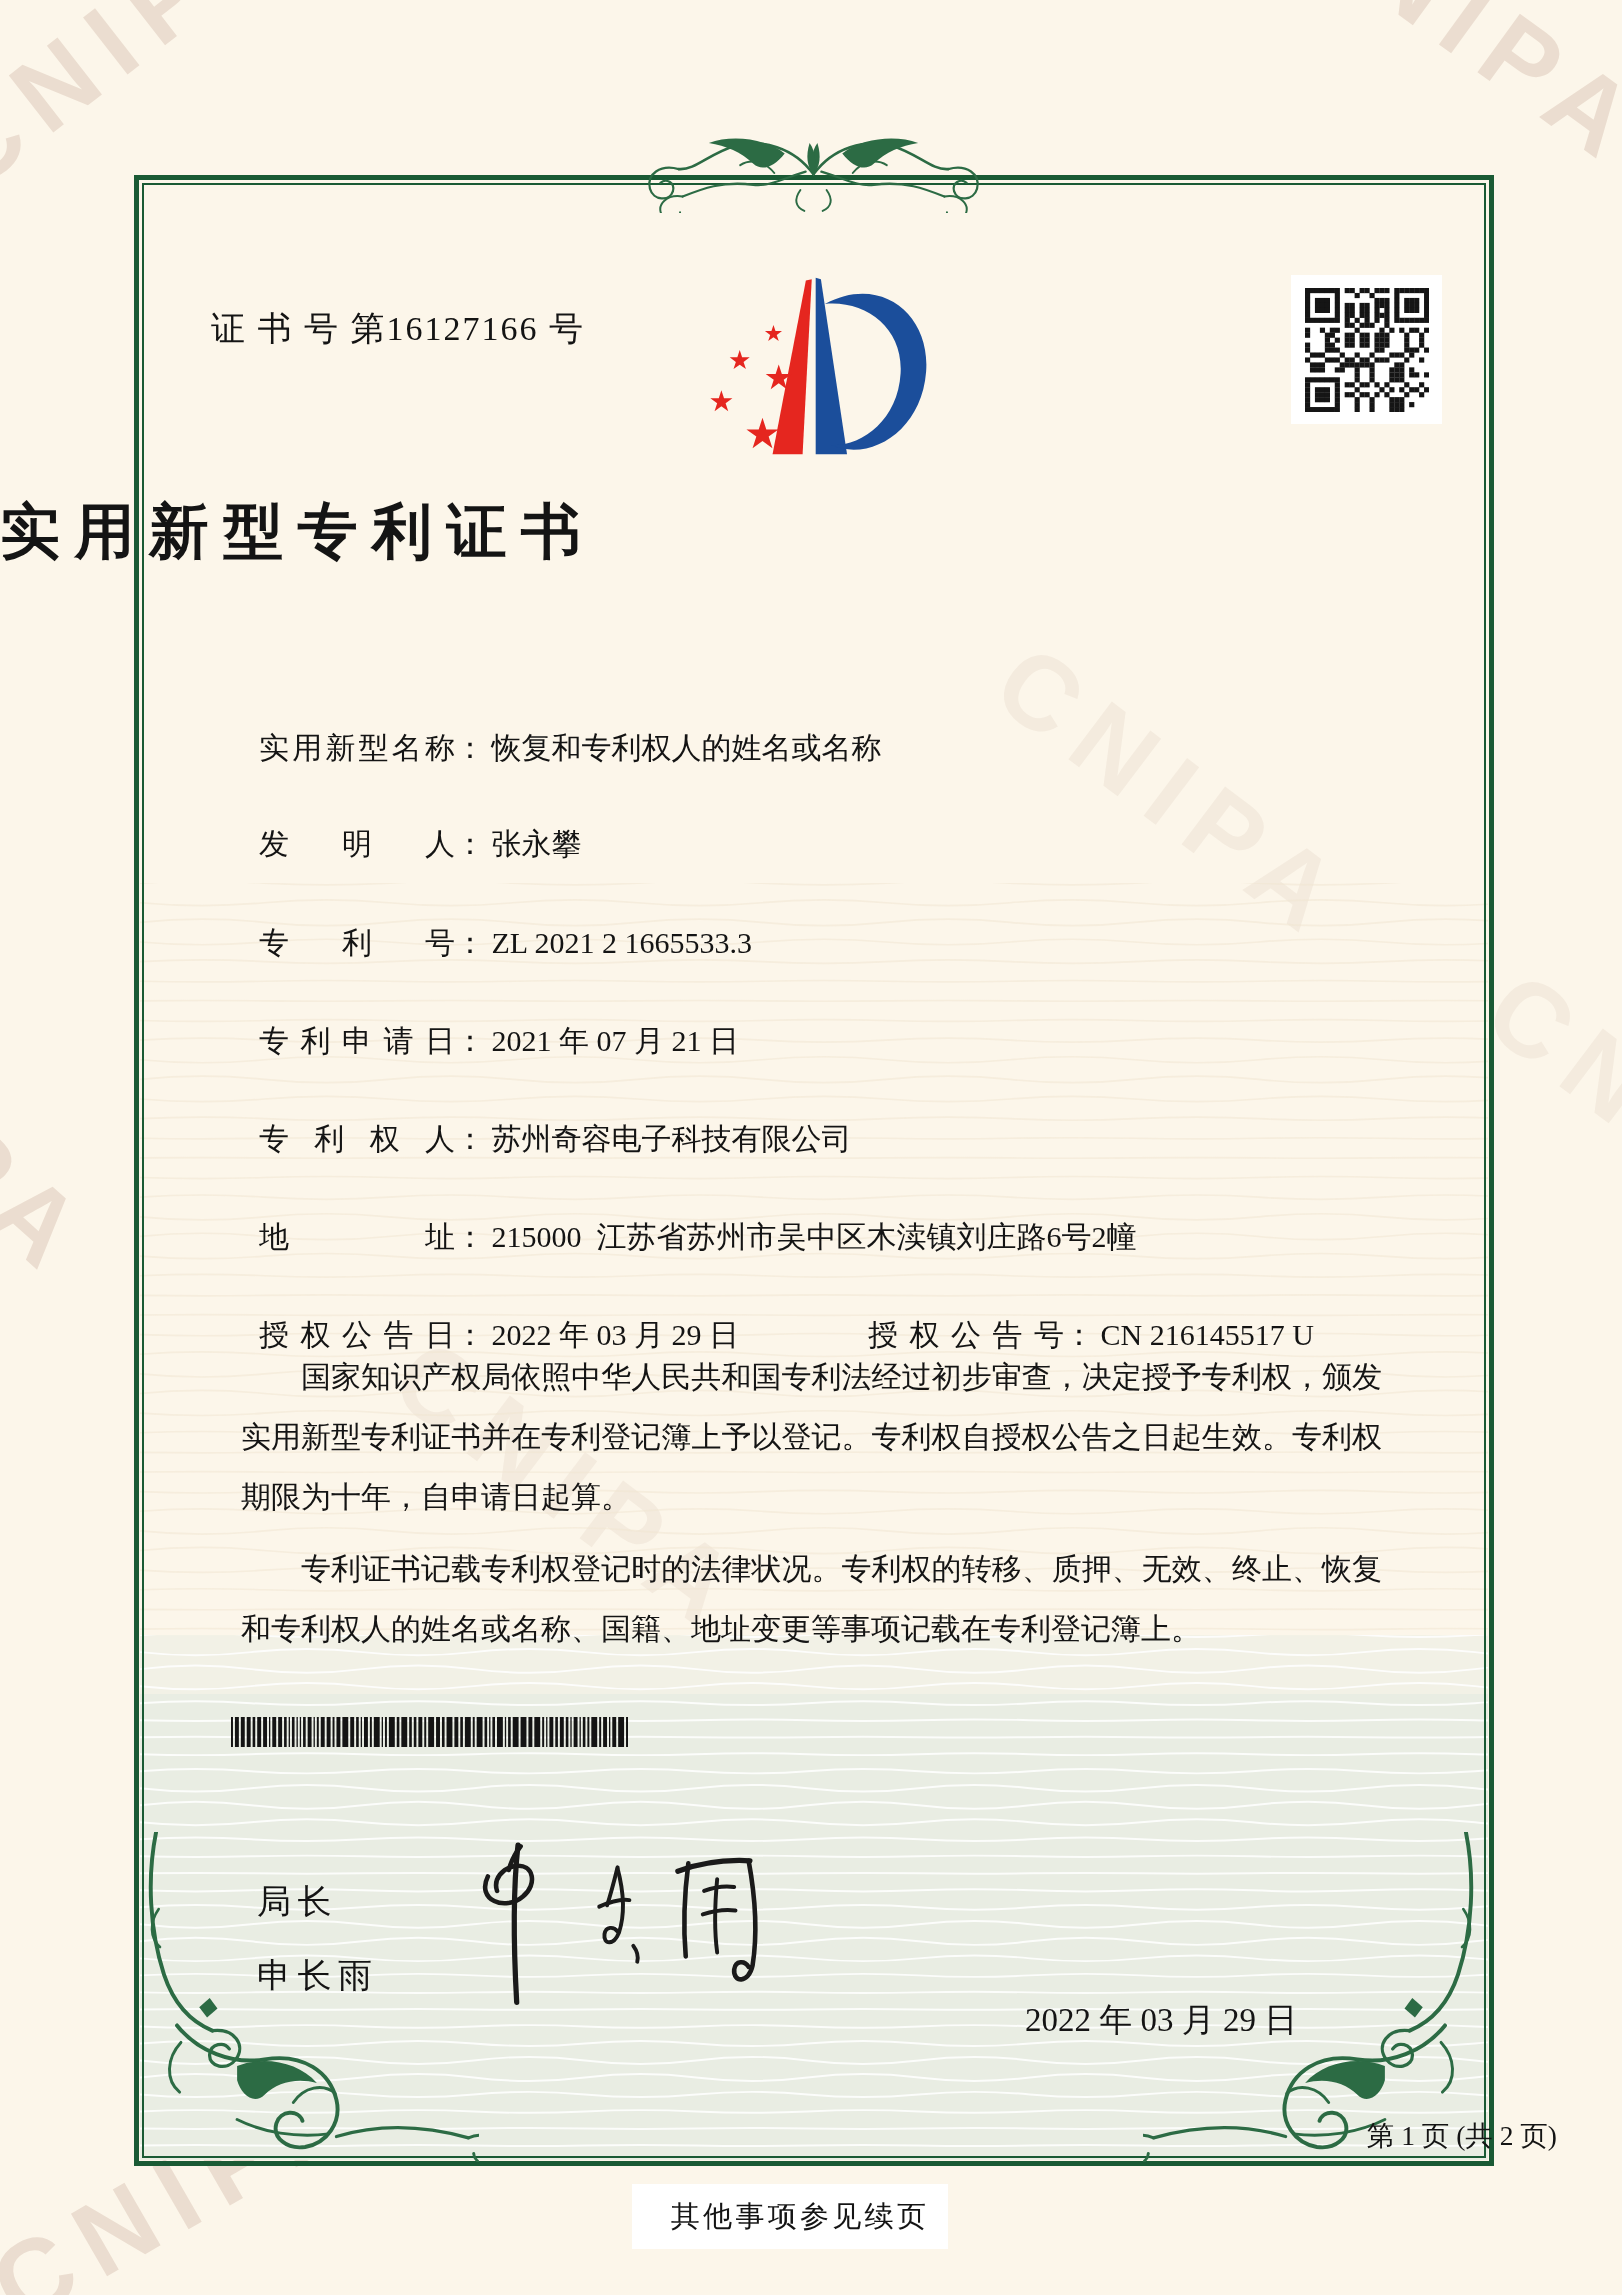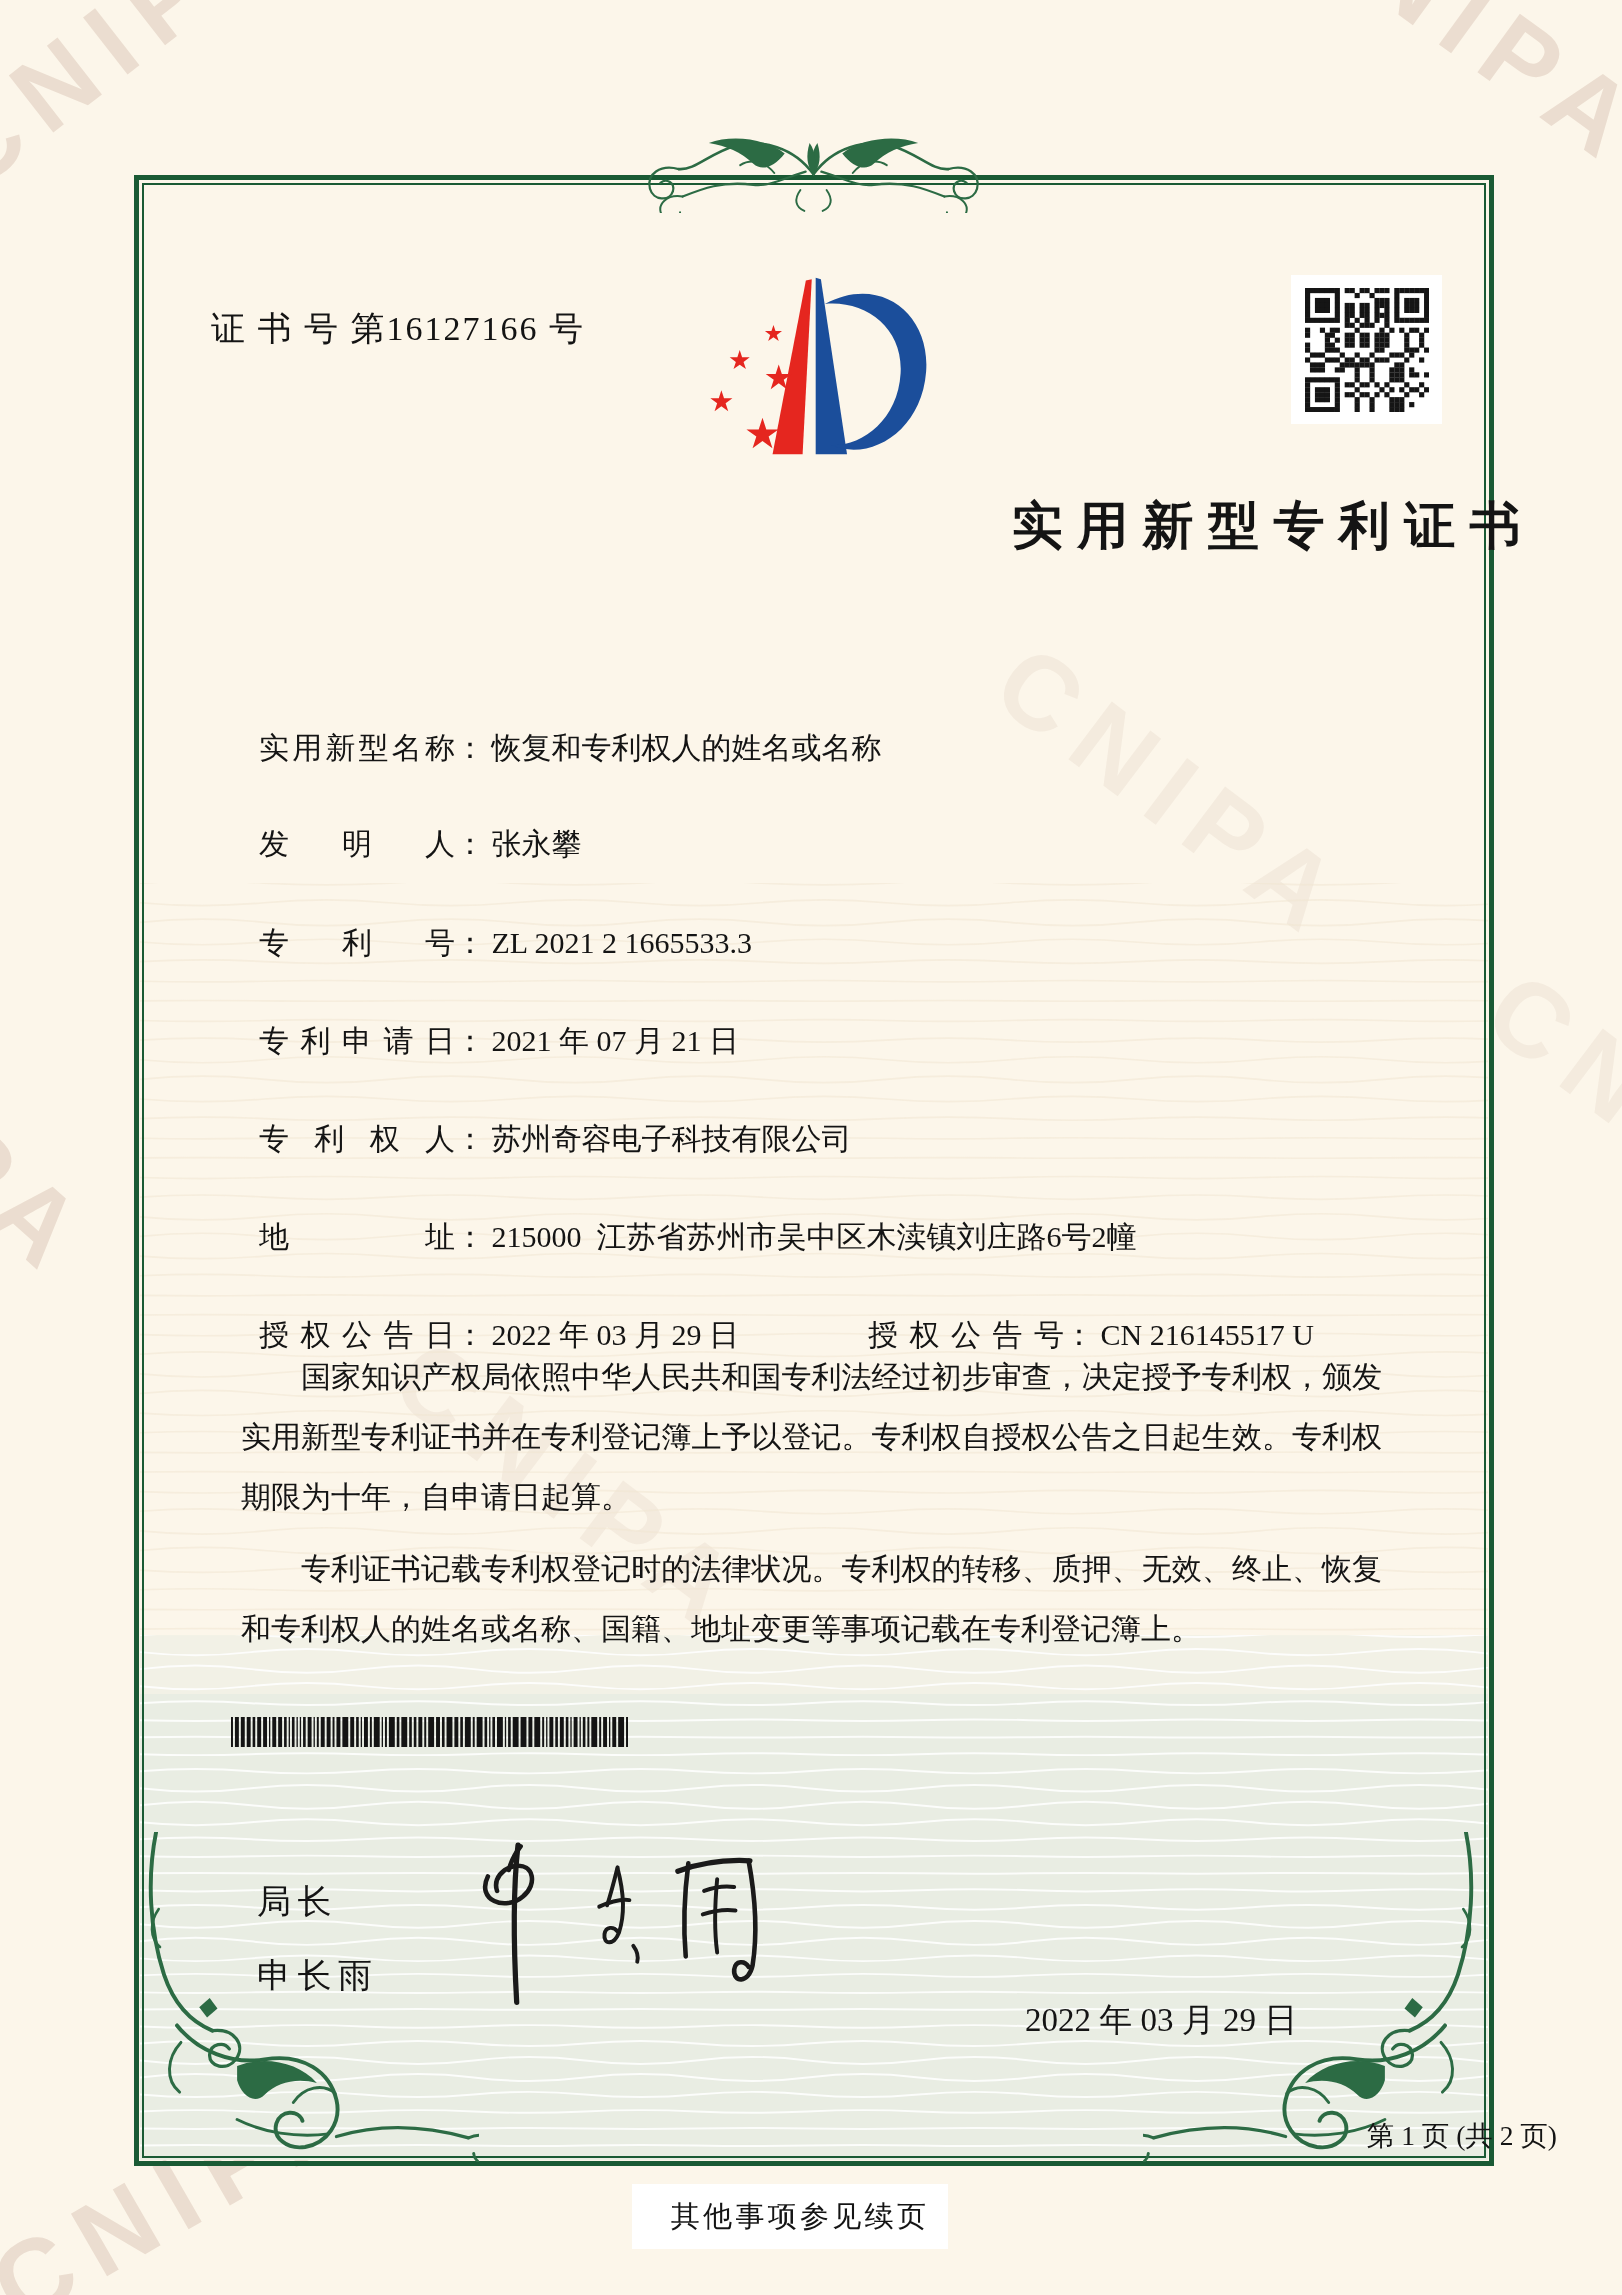--- a/index.html
+++ b/index.html
@@ -33,22 +33,22 @@
 
   
   .waves-faint{position:absolute;left:140px;top:883px;width:1348px;height:754px;}
   .waves-strong{position:absolute;left:140px;top:1635px;width:1348px;height:525px;}
 
   
   .certno{position:absolute;left:211px;top:306px;font-size:34px;letter-spacing:2px;white-space:pre;}
   .logo{position:absolute;left:703px;top:270px;width:226px;height:196px;}
   .qrbox{position:absolute;left:1291px;top:275px;width:151px;height:149px;background:#ffffff;
          display:flex;align-items:center;justify-content:center;}
-  .title{position:absolute;left:0;width:1535px;top:492px;text-align:right;
-         font-size:51px;font-weight:bold;letter-spacing:14.4px;}
+  .title{position:absolute;left:0;width:1535px;top:492px;text-align:left;
+         font-size:60px;font-weight:bold;letter-spacing:14.4px;}
 
   
   .frow{position:absolute;left:229px;font-size:30px;white-space:pre;}
   .flabel{display:inline-block;width:196px;text-align:justify;text-align-last:justify;vertical-align:top;}
   .fvalue{margin-left:6.5px;}
   .pair2{position:absolute;left:594px;top:0;white-space:pre;}
 
   
   .paras{position:absolute;left:229px;top:1335px;width:1165px;font-size:30px;line-height:60px;
          text-align:justify;}

